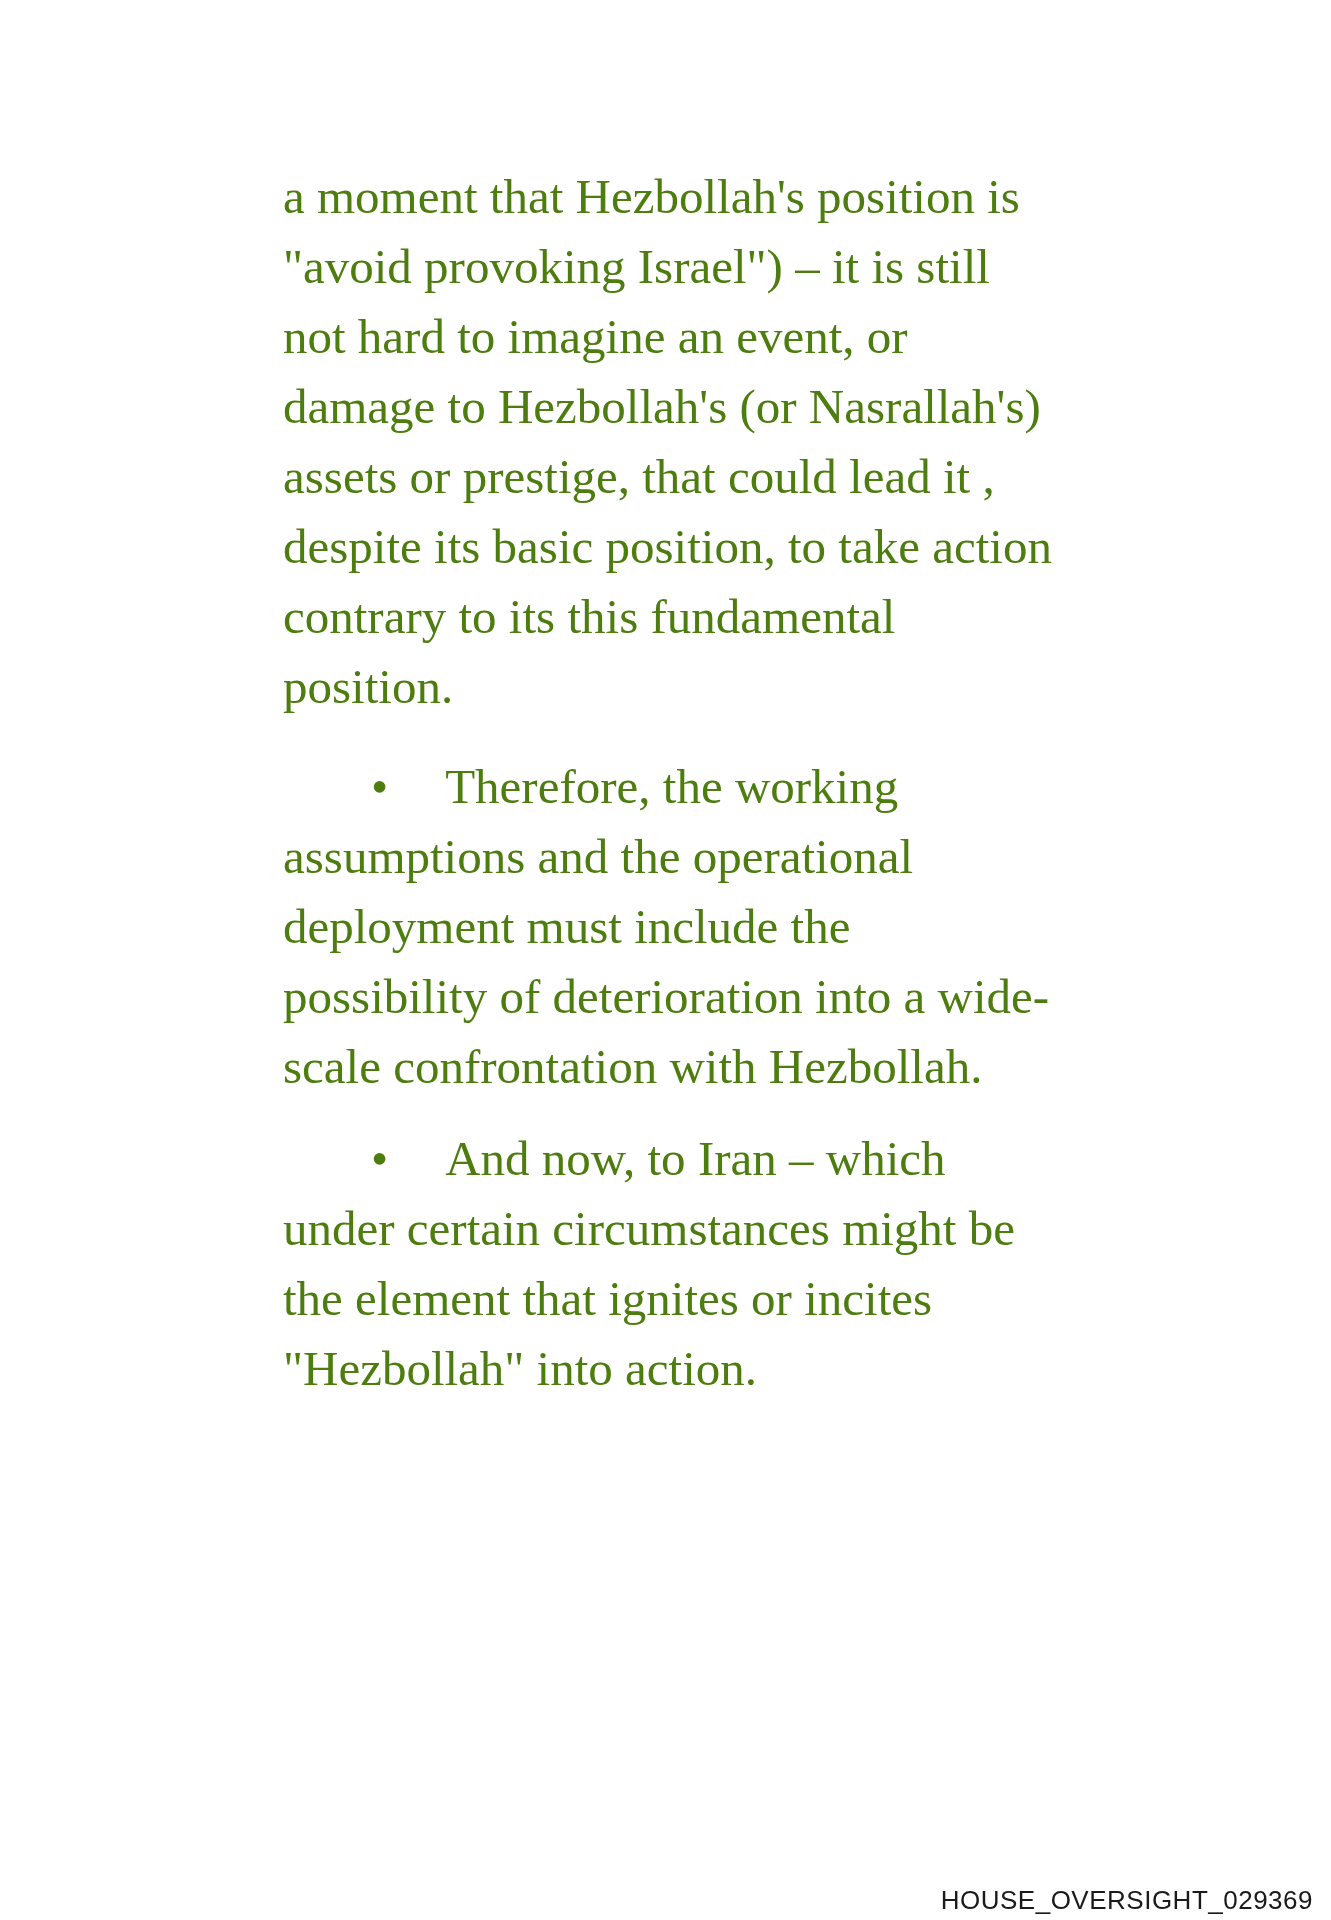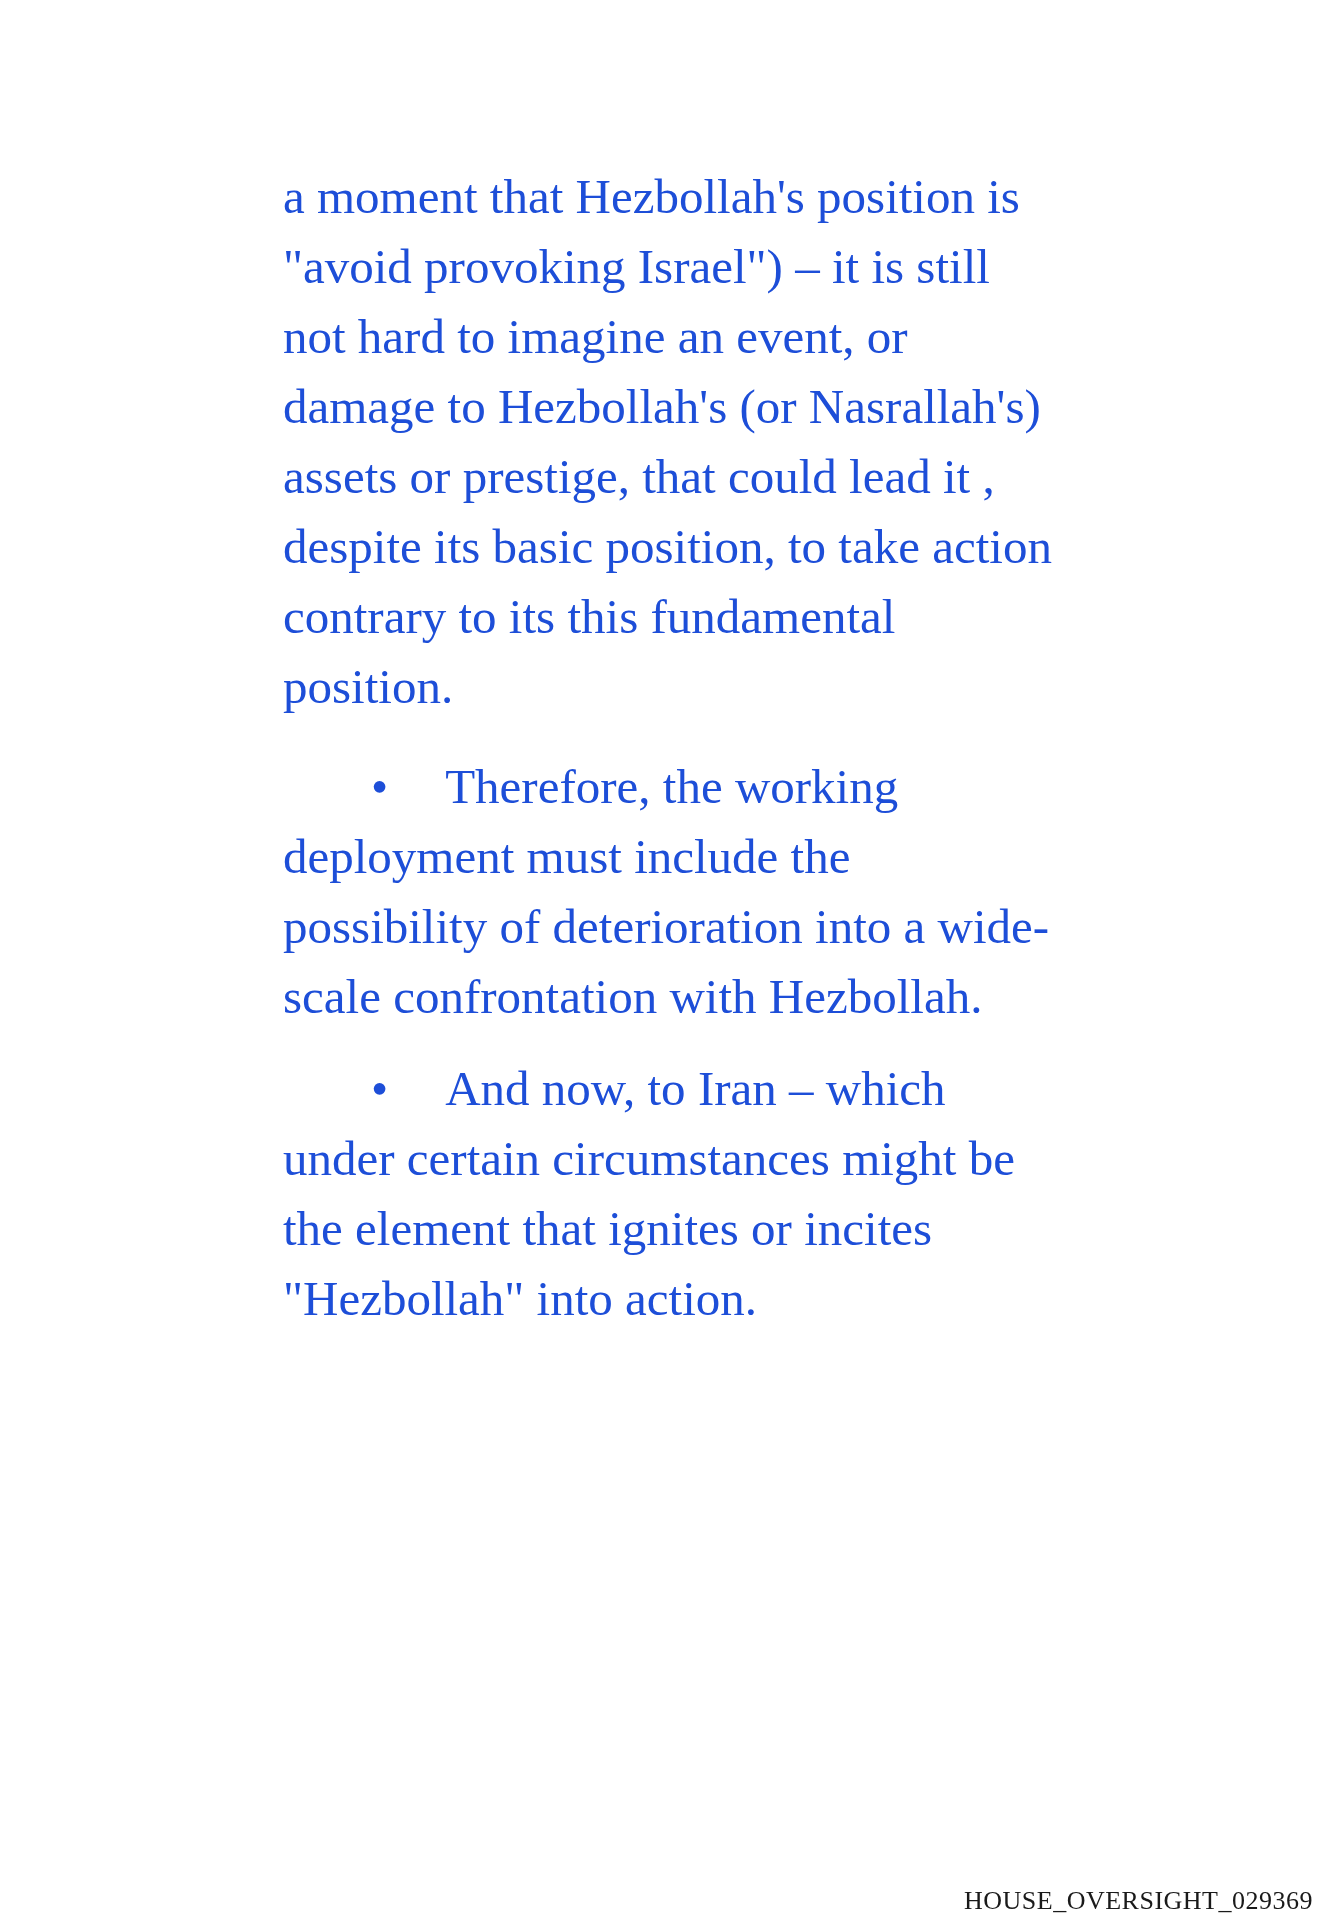--- a/index.html
+++ b/index.html
@@ -17,21 +17,21 @@
     color: #060606;
   }
   .text-block {
     position: absolute;
     left: 283px;
     top: 162px;
     width: 790px;
     font-family: "Liberation Serif", "DejaVu Serif", serif;
     font-size: 49px;
     line-height: 70px;
-    color: #1d4ed8;
+    color: #4d7c0f;
   }
   .para { margin: 0; }
   .text-block .para:nth-child(2) { margin-top: 30px; }
   .text-block .para:nth-child(3) { margin-top: 22px; }
   .text-block .para:nth-child(4) { }
   .line {
     height: 70px;
     white-space: pre;
   }
   .bullet-glyph {
@@ -39,21 +39,21 @@
     margin-right: 57px;
   }
   .u {
     text-decoration-thickness: 3.5px;
     text-underline-offset: 8px;
   }
   .bates {
     position: absolute;
     right: 18px;
     bottom: 4px;
-    font-family: Liberation Serif, serif;
+    font-family: Liberation Sans, sans-serif;
     font-size: 26px;
     letter-spacing: 0.5px;
     color: #1a1a1a;
   }
 </style>
 </head>
 <body>
 
 <div class="page">
   <main class="text-block">
@@ -62,20 +62,21 @@
         <div class="line"><span>"avoid provoking Israel") – it is still</span></div>
         <div class="line"><span>not hard to imagine an event, or</span></div>
         <div class="line"><span>damage to Hezbollah's (or Nasrallah's)</span></div>
         <div class="line"><span>assets or prestige, that could lead it ,</span></div>
         <div class="line"><span>despite its basic position, to take action</span></div>
         <div class="line"><span class="u">contrary</span><span> to its </span><span class="u">this</span><span> fundamental</span></div>
         <div class="line"><span>position.</span></div>
       </div>
       <div class="para bullet">
         <div class="line"><span class="bullet-glyph">•</span><span>Therefore, the working</span></div>
+        <div class="line"><span>assumptions and the operational</span></div>
         <div class="line"><span>deployment must include the</span></div>
         <div class="line"><span>possibility of deterioration into a wide-</span></div>
         <div class="line"><span>scale confrontation with </span><span class="u">Hezbollah.</span></div>
       </div>
       <div class="para bullet">
         <div class="line"><span class="bullet-glyph">•</span><span>And now, to </span><span class="u">Iran </span><span>– which</span></div>
         <div class="line"><span>under certain circumstances might be</span></div>
         <div class="line"><span>the element that ignites or incites</span></div>
         <div class="line"><span>"Hezbollah" into action.</span></div>
       </div>

